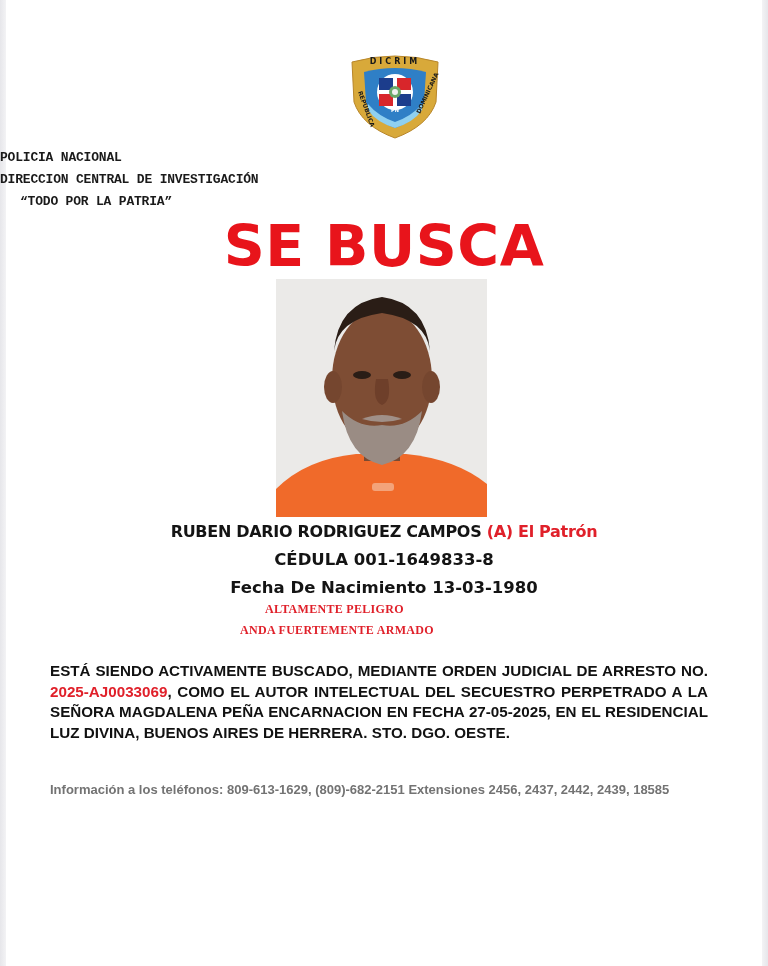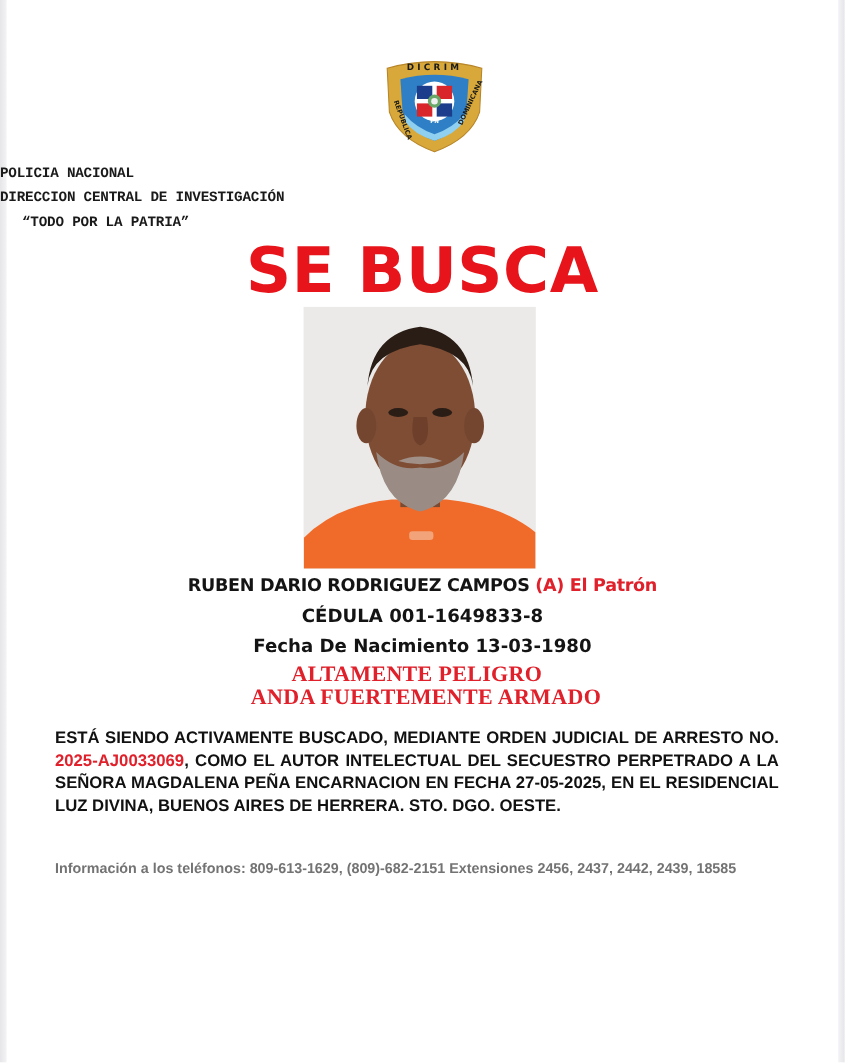--- a/index.html
+++ b/index.html
@@ -21,23 +21,23 @@
 
   .title { position: absolute; left: 0; top: 218px; width: 768px; text-align: center; font-family: "DejaVu Sans", sans-serif; font-weight: bold; font-size: 57px; color: #e8141b; letter-spacing: 0.5px; line-height: 56px; }
 
   .photo { position: absolute; left: 276px; top: 279px; width: 211px; height: 238px; overflow: hidden; background: #ebeae8; }
 
   .center-line { position: absolute; left: 0; width: 768px; text-align: center; font-family: "DejaVu Sans", sans-serif; font-weight: bold; color: #141414; }
   .name { top: 522px; font-size: 16px; letter-spacing: -0.3px; }
   .name .alias { color: #e0202a; }
   .cedula { top: 550px; font-size: 16.5px; }
   .dob { top: 578px; font-size: 16.5px; }
-  .warn { position: absolute; font-family: "Liberation Serif", serif; font-weight: bold; font-size: 20px; color: #e0202a; letter-spacing: 0.3px; }
+  .warn { position: absolute; font-family: "Liberation Serif", serif; font-weight: bold; font-size: 12px; color: #e0202a; letter-spacing: 0.3px; }
   .warn1 { left: 265px; top: 602px; }
-  .warn2 { left: 228px; top: 623px; }
+  .warn2 { left: 240px; top: 623px; }
 
   .body-text { position: absolute; left: 50px; top: 661px; width: 658px; font-family: "Liberation Sans", sans-serif; font-weight: bold; font-size: 15.2px; line-height: 20.5px; text-align: justify; color: #111; }
   .body-text .ref { color: #e0202a; }
 
   .contact { position: absolute; left: 50px; top: 781px; width: 640px; font-family: "Liberation Sans", sans-serif; font-weight: bold; font-size: 13px; line-height: 18px; color: #737373; }
 </style>
 </head>
 <body>
 
 <div class="edge-left"></div>

